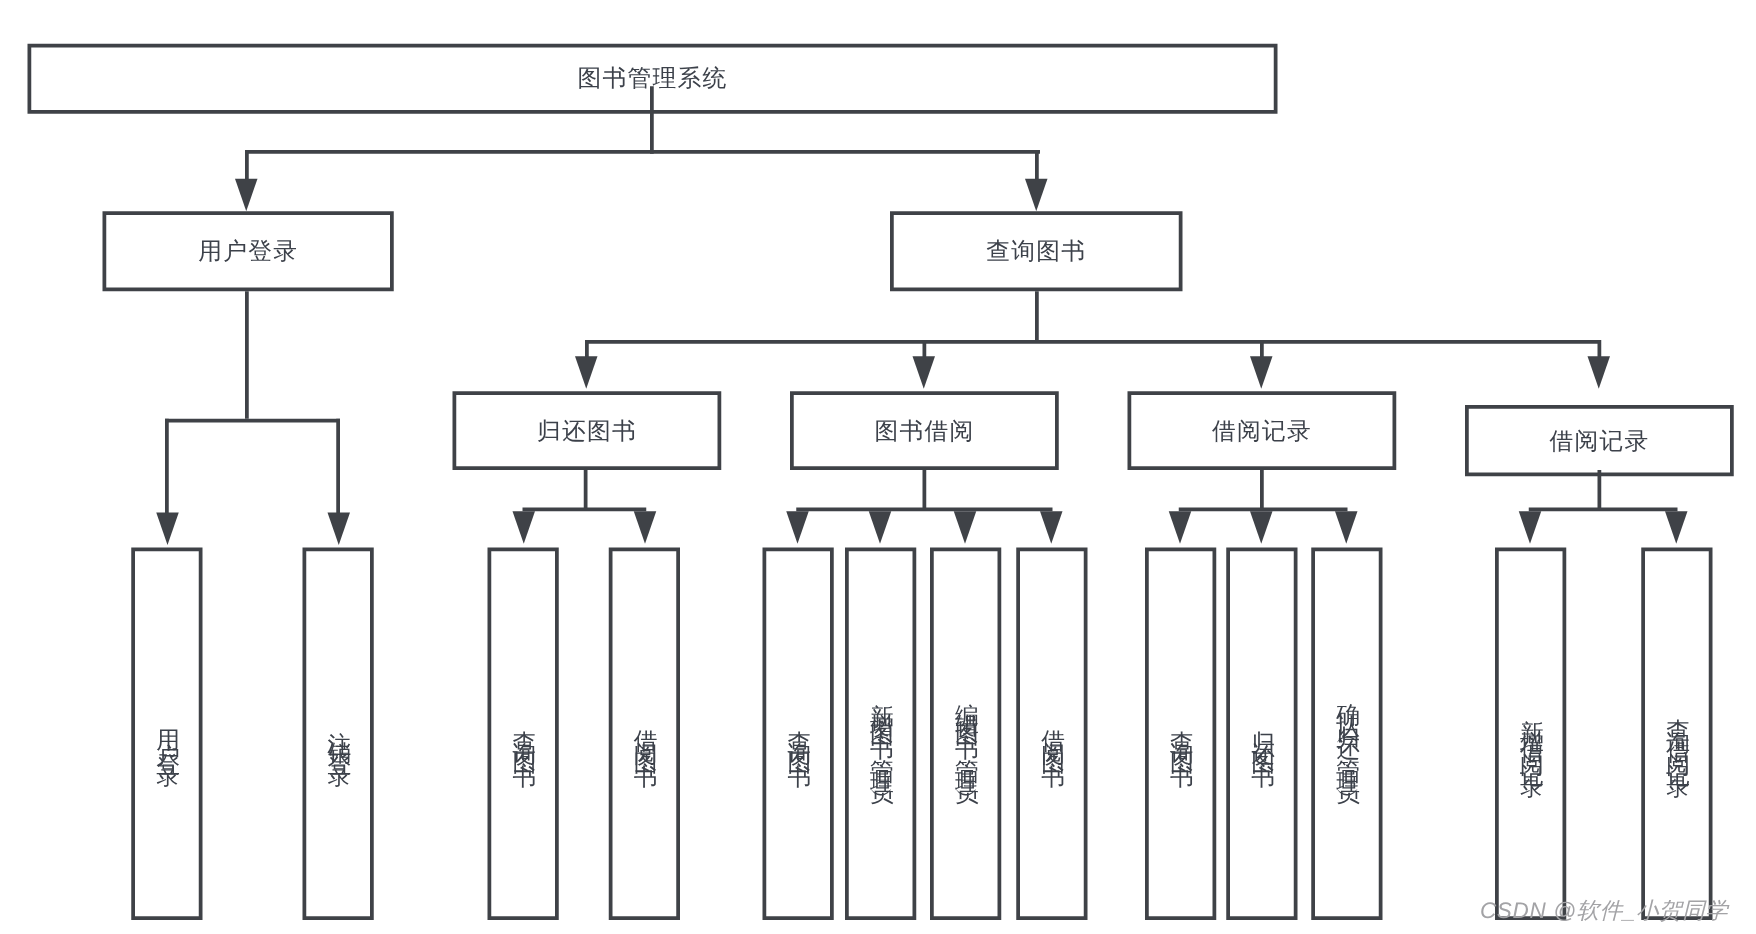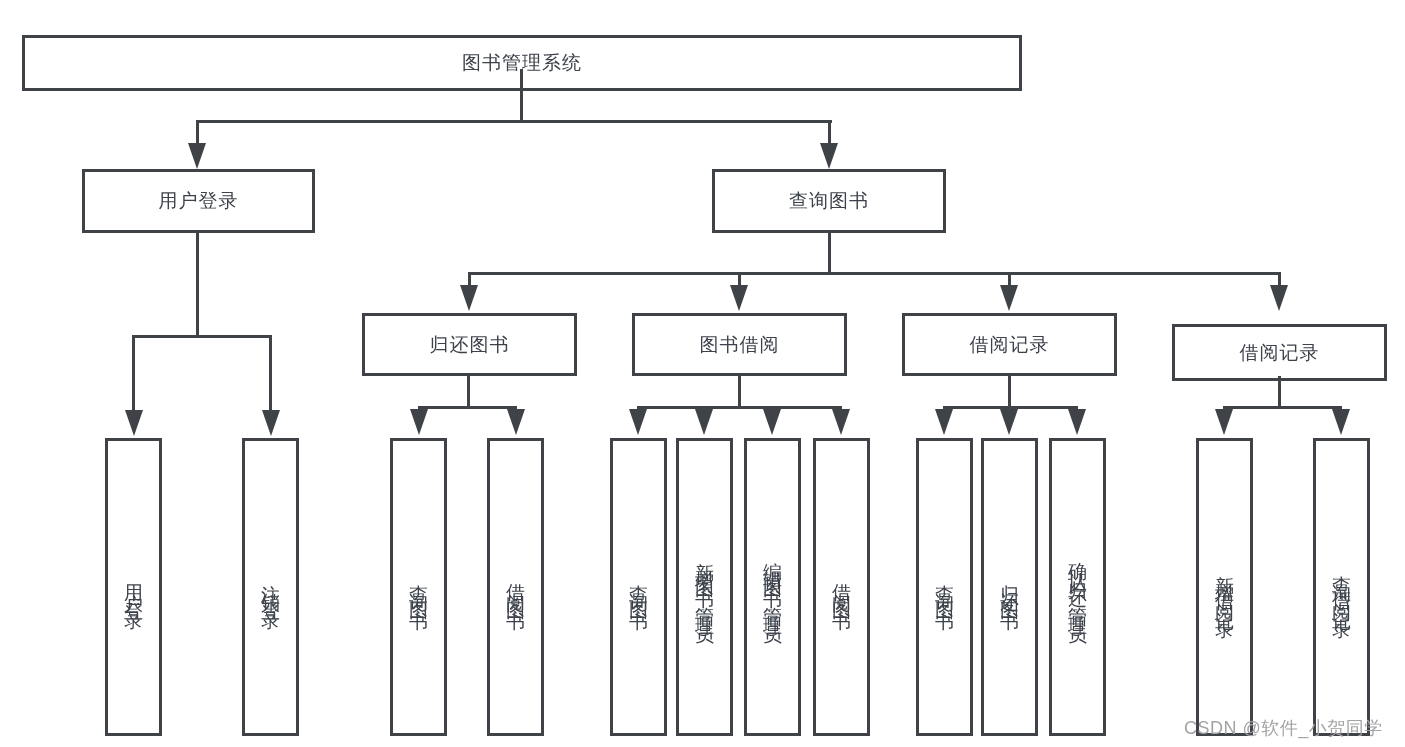--- a/index.html
+++ b/index.html
@@ -29,21 +29,21 @@
   }
   .vl{position:absolute;width:3px;background:var(--line);}
   .hl{position:absolute;height:3px;background:var(--line);}
   .arr{
     position:absolute;width:0;height:0;
     border-left:9px solid transparent;border-right:9px solid transparent;
     border-top:26px solid var(--line);
   }
   .watermark{
     position:absolute;left:1184px;top:716px;font-size:18px;color:var(--wm);
-    white-space:nowrap;letter-spacing:0.5px;
+    white-space:nowrap;letter-spacing:0.5px;font-style:italic;
   }
 </style>
 </head>
 <body>
 
 <div class="stage">
 
   <div class="node" style="left:22px;top:13px;width:1000px;height:56px;margin-top:22px;">图书管理系统</div>
 
   <div class="vl" style="left:520px;top:69px;height:54px;"></div>

